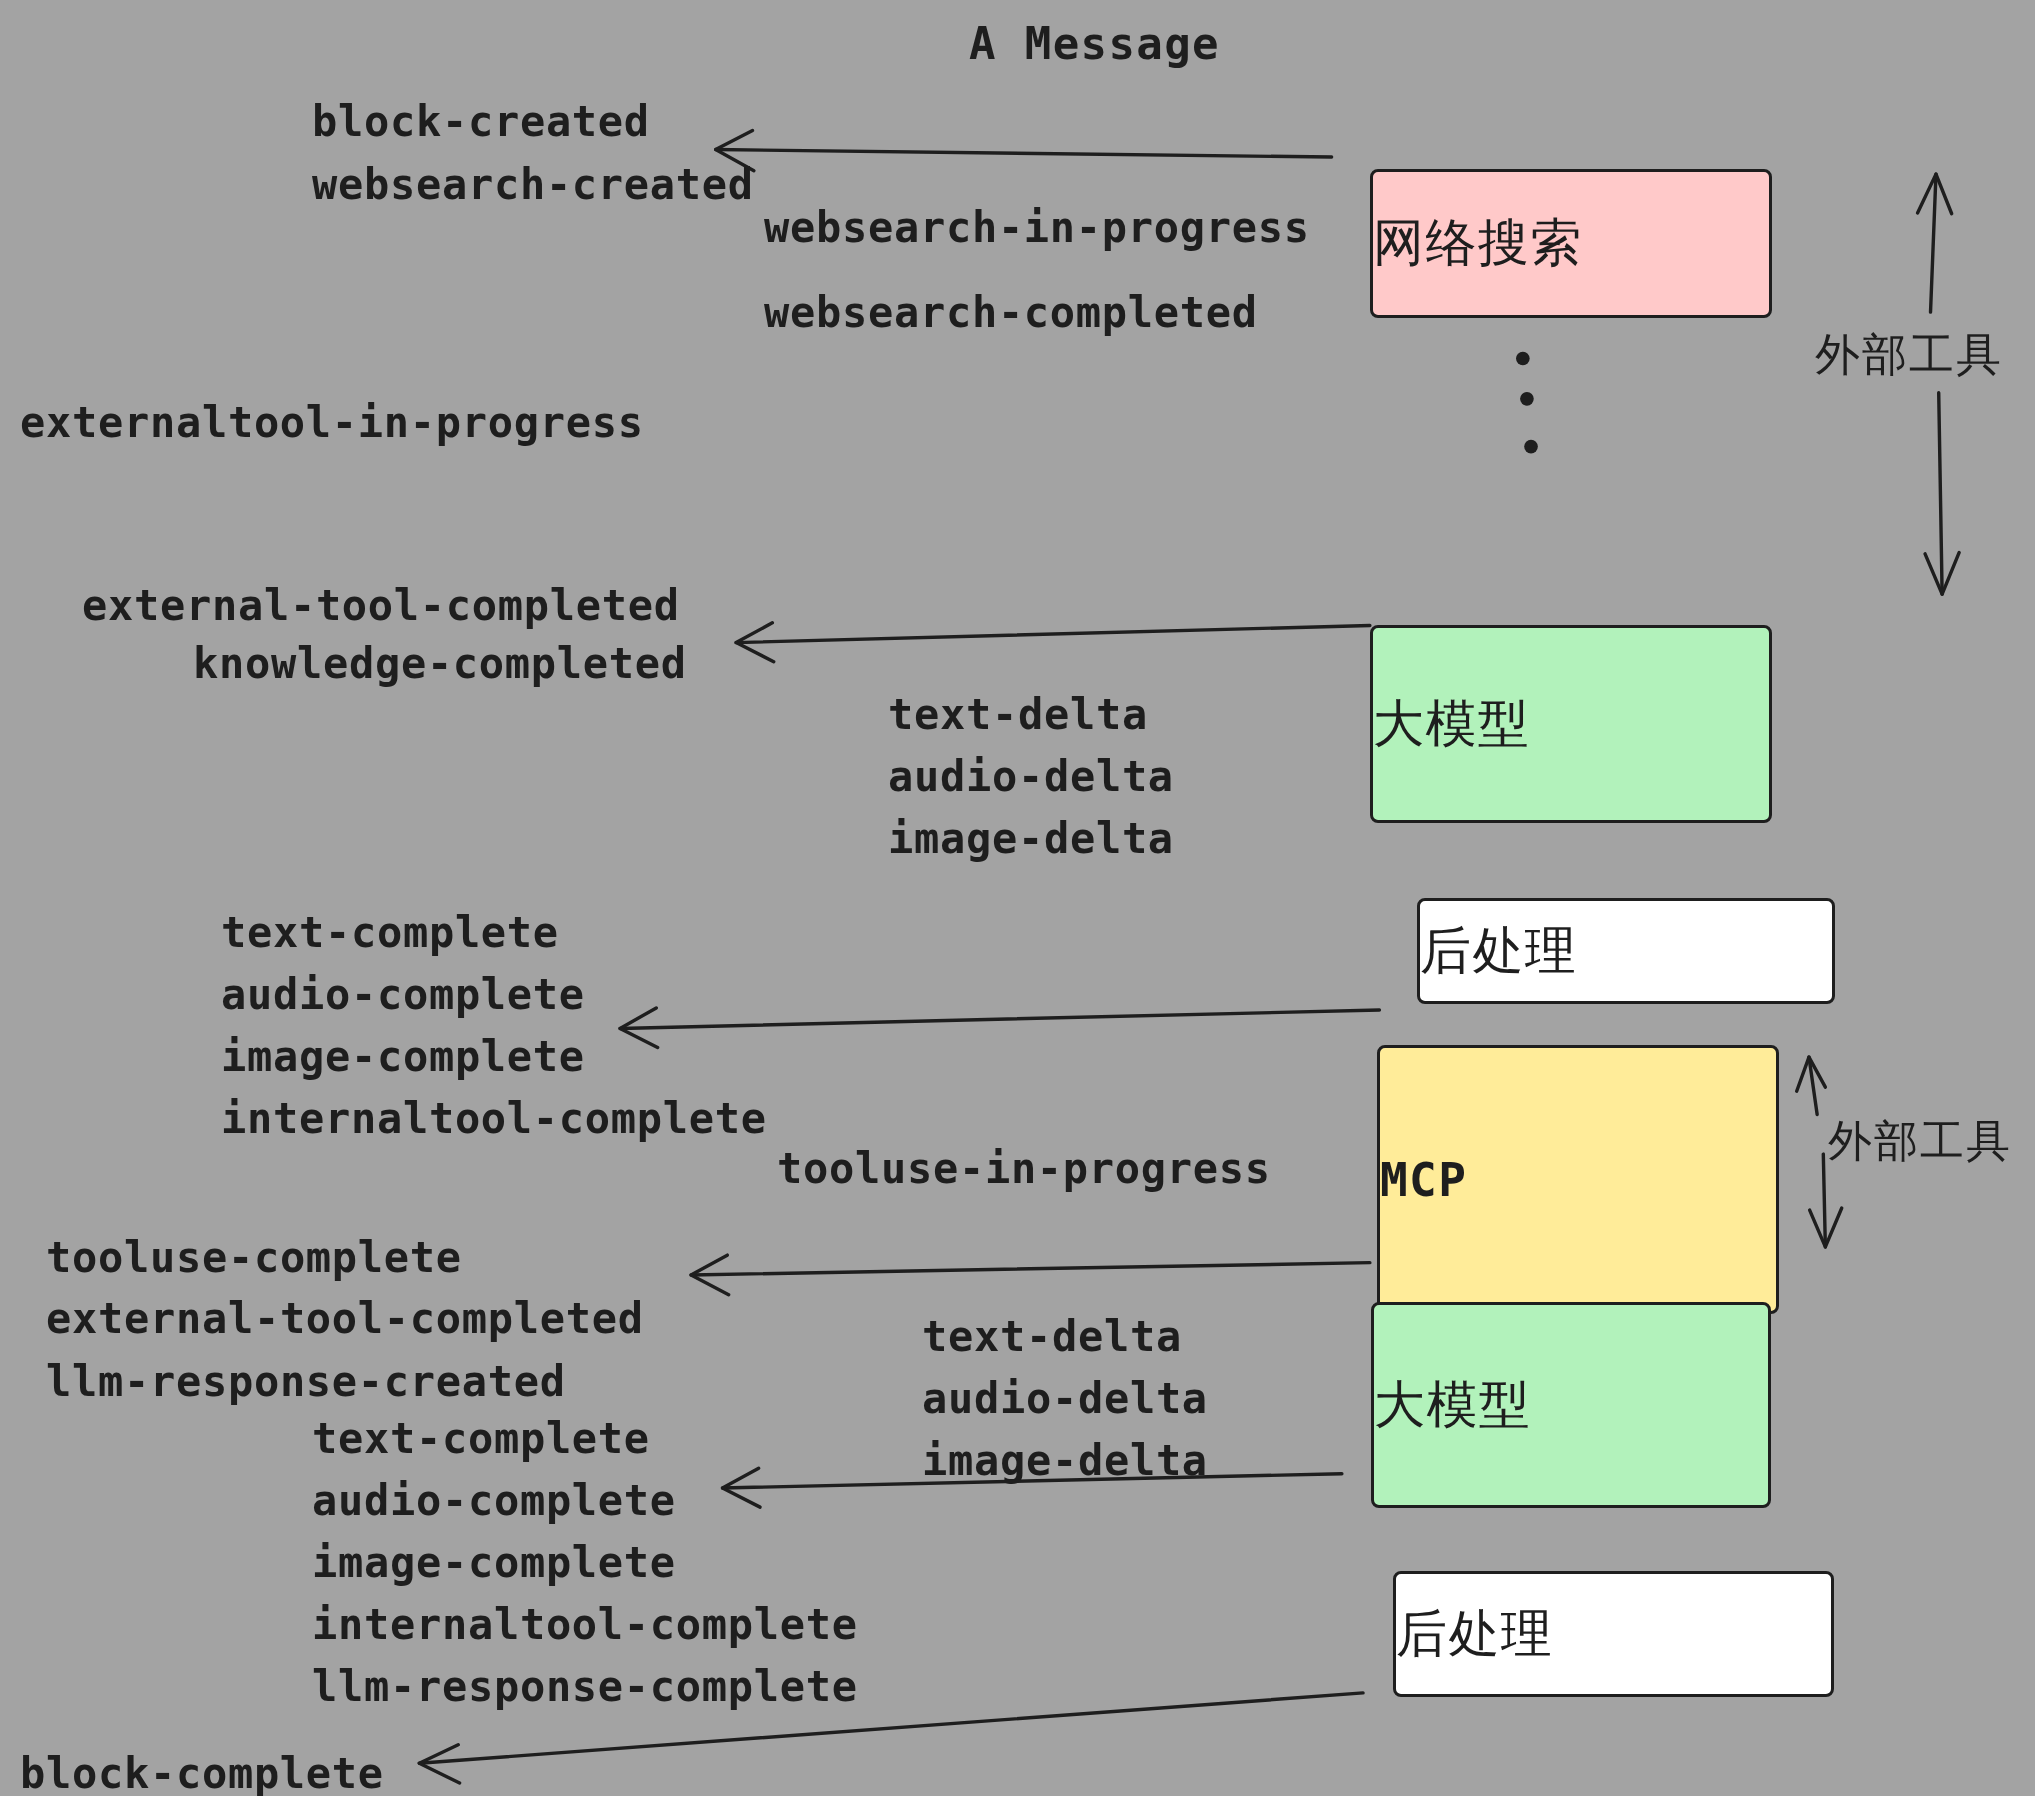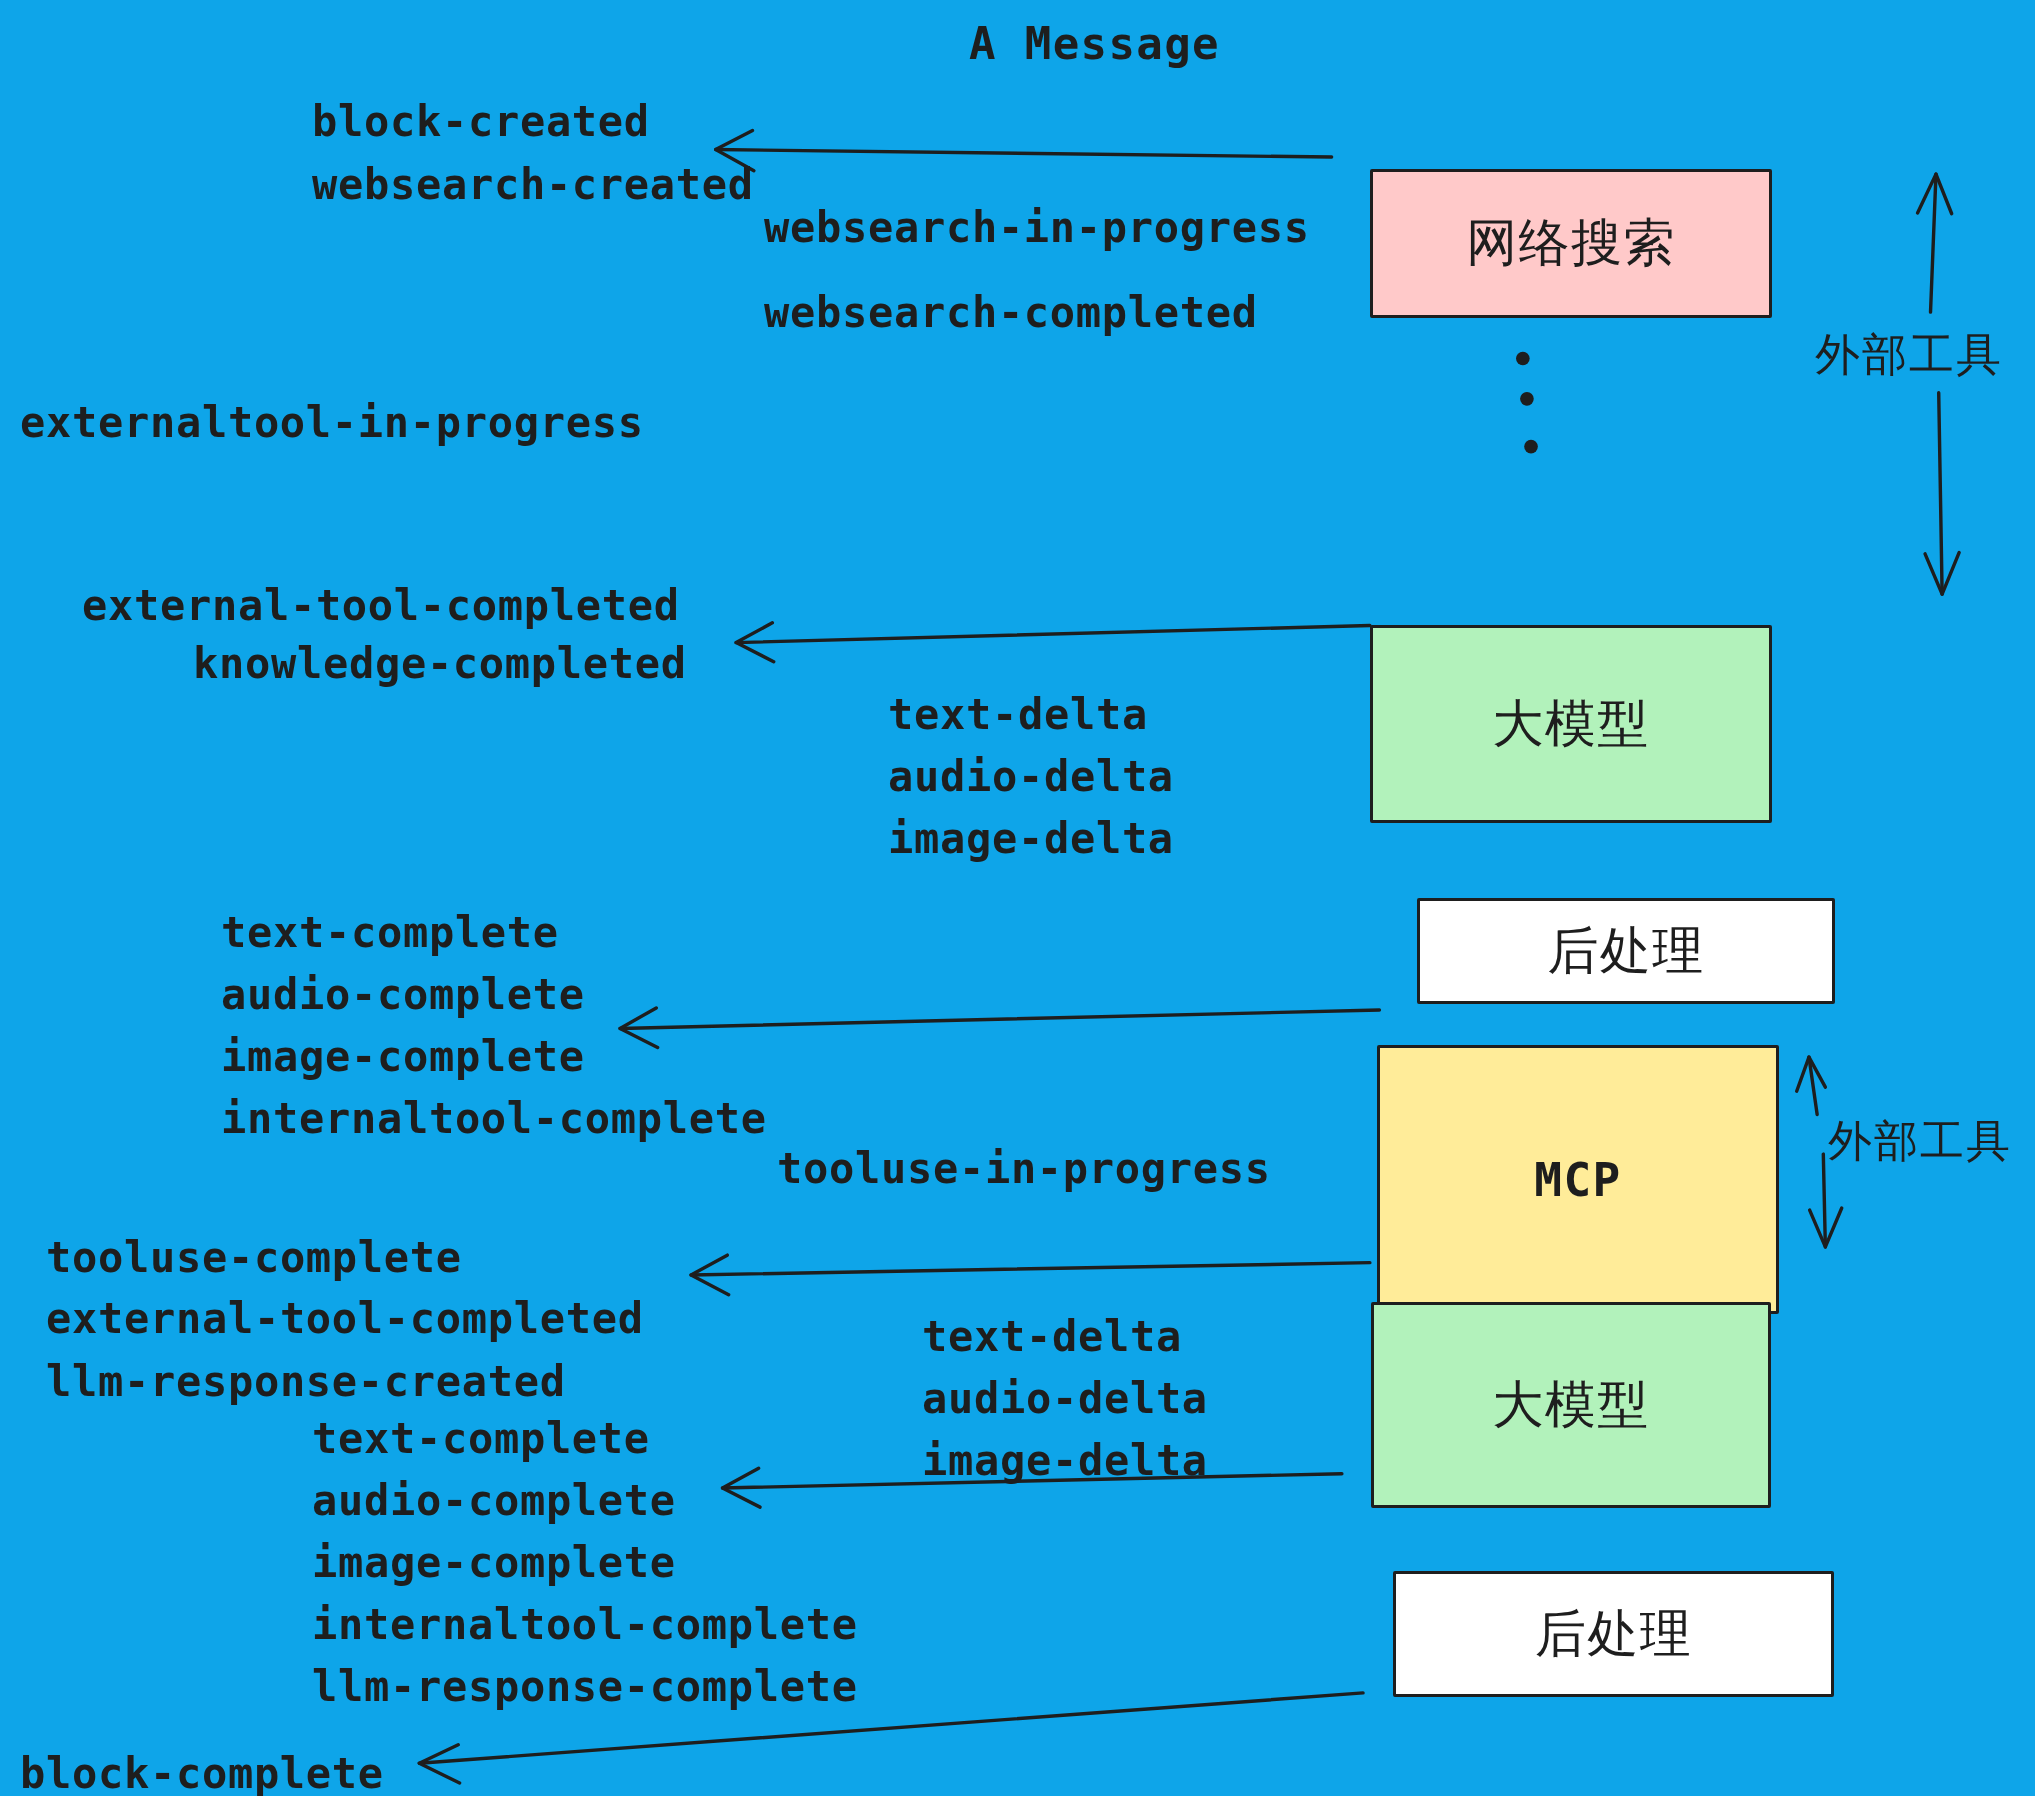--- a/index.html
+++ b/index.html
@@ -1,21 +1,21 @@
 <!DOCTYPE html>
 <html style="font-size:11px"><head>
 <meta charset="utf-8">
 <style>
   html,body{margin:0;padding:0;background:#ffffff;}
-  .canvas{position:relative;width:2035px;height:1796px;background:#0ea5e9;overflow:hidden;
+  .canvas{position:relative;width:2035px;height:1796px;background:#a3a3a3;overflow:hidden;
           font-family:"DejaVu Sans Mono", monospace;color:#1e1e1e;}
   .title{position:absolute;font-size:44px;font-weight:700;letter-spacing:1.4px;white-space:nowrap;}
   .evt{position:absolute;font-size:42px;font-weight:600;letter-spacing:0.7px;line-height:1;white-space:nowrap;}
   .evt-group{position:absolute;font-size:42px;font-weight:600;letter-spacing:0.7px;line-height:62px;white-space:nowrap;}
-  .box{position:absolute;border:3.4px solid #1e1e1e;border-radius:2px;display:flex;align-items:center;justify-content:center;box-sizing:border-box;}
+  .box{position:absolute;border:3.4px solid #1e1e1e;border-radius:8px;display:flex;align-items:center;justify-content:flex-start;box-sizing:border-box;}
   .box .blabel{font-family:"DejaVu Sans","Liberation Sans",sans-serif;font-size:51px;font-weight:500;letter-spacing:1.4px;}
   .box .blabel.mono{font-family:"DejaVu Sans Mono",monospace;font-weight:700;font-size:46px;}
   .fill-pink{background:#ffc9c9;}
   .fill-green{background:#b2f2bb;}
   .fill-yellow{background:#ffec99;}
   .fill-white{background:#ffffff;margin-left:30px;}
   .side-label{position:absolute;font-family:"DejaVu Sans","Liberation Sans",sans-serif;
               font-size:45px;font-weight:500;letter-spacing:2px;white-space:nowrap;}
   svg.layer{position:absolute;left:0;top:0;width:2035px;height:1796px;pointer-events:none;}
   svg.layer path{stroke:#1e1e1e;stroke-width:5;fill:none;stroke-linecap:round;stroke-linejoin:round;}

